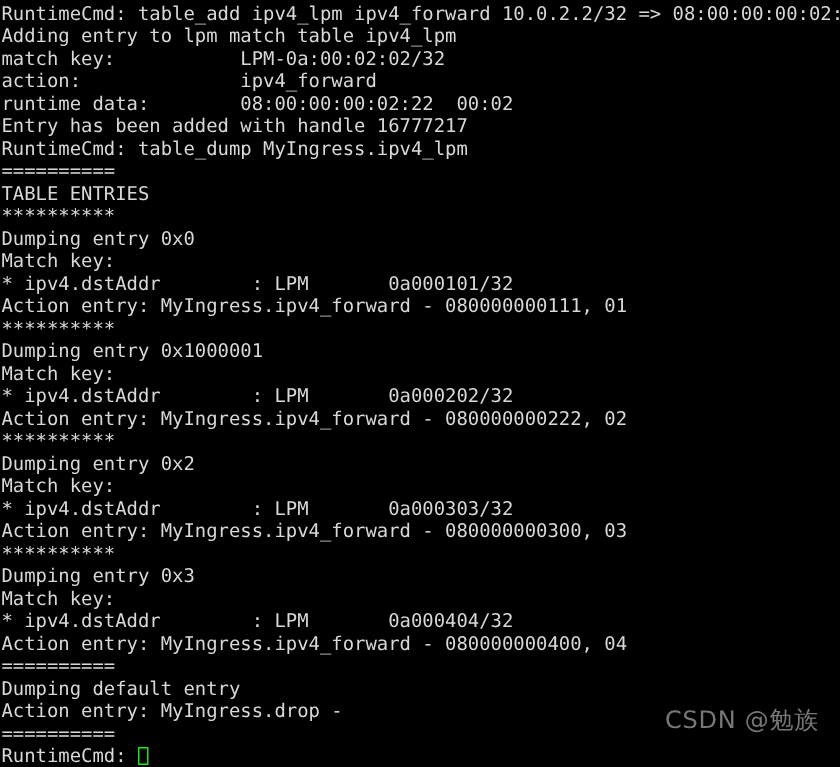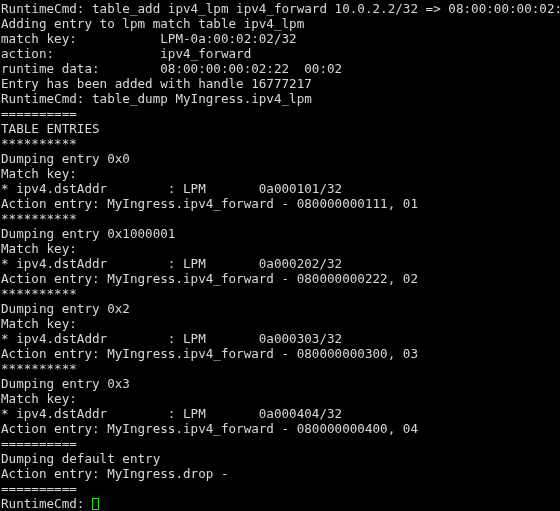--- a/index.html
+++ b/index.html
@@ -68,13 +68,14 @@
     white-space: pre;
     opacity: 0.85;
     pointer-events: none;
   }
 </style>
 </head>
 <body>
 
 <div id="terminal" style="background: rgb(0, 0, 0); color: rgb(216, 216, 216);">
   <div id="screen"><div class="line">RuntimeCmd: table_add ipv4_lpm ipv4_forward 10.0.2.2/32 =&gt; 08:00:00:00:02:22 2</div><div class="line">Adding entry to lpm match table ipv4_lpm</div><div class="line">match key:           LPM-0a:00:02:02/32</div><div class="line">action:              ipv4_forward</div><div class="line">runtime data:        08:00:00:00:02:22  00:02</div><div class="line">Entry has been added with handle 16777217</div><div class="line">RuntimeCmd: table_dump MyIngress.ipv4_lpm</div><div class="line">==========</div><div class="line">TABLE ENTRIES</div><div class="line">**********</div><div class="line">Dumping entry 0x0</div><div class="line">Match key:</div><div class="line">* ipv4.dstAddr        : LPM       0a000101/32</div><div class="line">Action entry: MyIngress.ipv4_forward - 080000000111, 01</div><div class="line">**********</div><div class="line">Dumping entry 0x1000001</div><div class="line">Match key:</div><div class="line">* ipv4.dstAddr        : LPM       0a000202/32</div><div class="line">Action entry: MyIngress.ipv4_forward - 080000000222, 02</div><div class="line">**********</div><div class="line">Dumping entry 0x2</div><div class="line">Match key:</div><div class="line">* ipv4.dstAddr        : LPM       0a000303/32</div><div class="line">Action entry: MyIngress.ipv4_forward - 080000000300, 03</div><div class="line">**********</div><div class="line">Dumping entry 0x3</div><div class="line">Match key:</div><div class="line">* ipv4.dstAddr        : LPM       0a000404/32</div><div class="line">Action entry: MyIngress.ipv4_forward - 080000000400, 04</div><div class="line">==========</div><div class="line">Dumping default entry</div><div class="line">Action entry: MyIngress.drop -</div><div class="line">==========</div><div class="line cursor-line">RuntimeCmd: <span class="cursor" style="border-color: rgb(25, 230, 25);"></span></div></div>
+  <div id="watermark" style="color: rgb(140, 140, 140);">CSDN @勉族</div>
 </div>
 
 </body></html>

